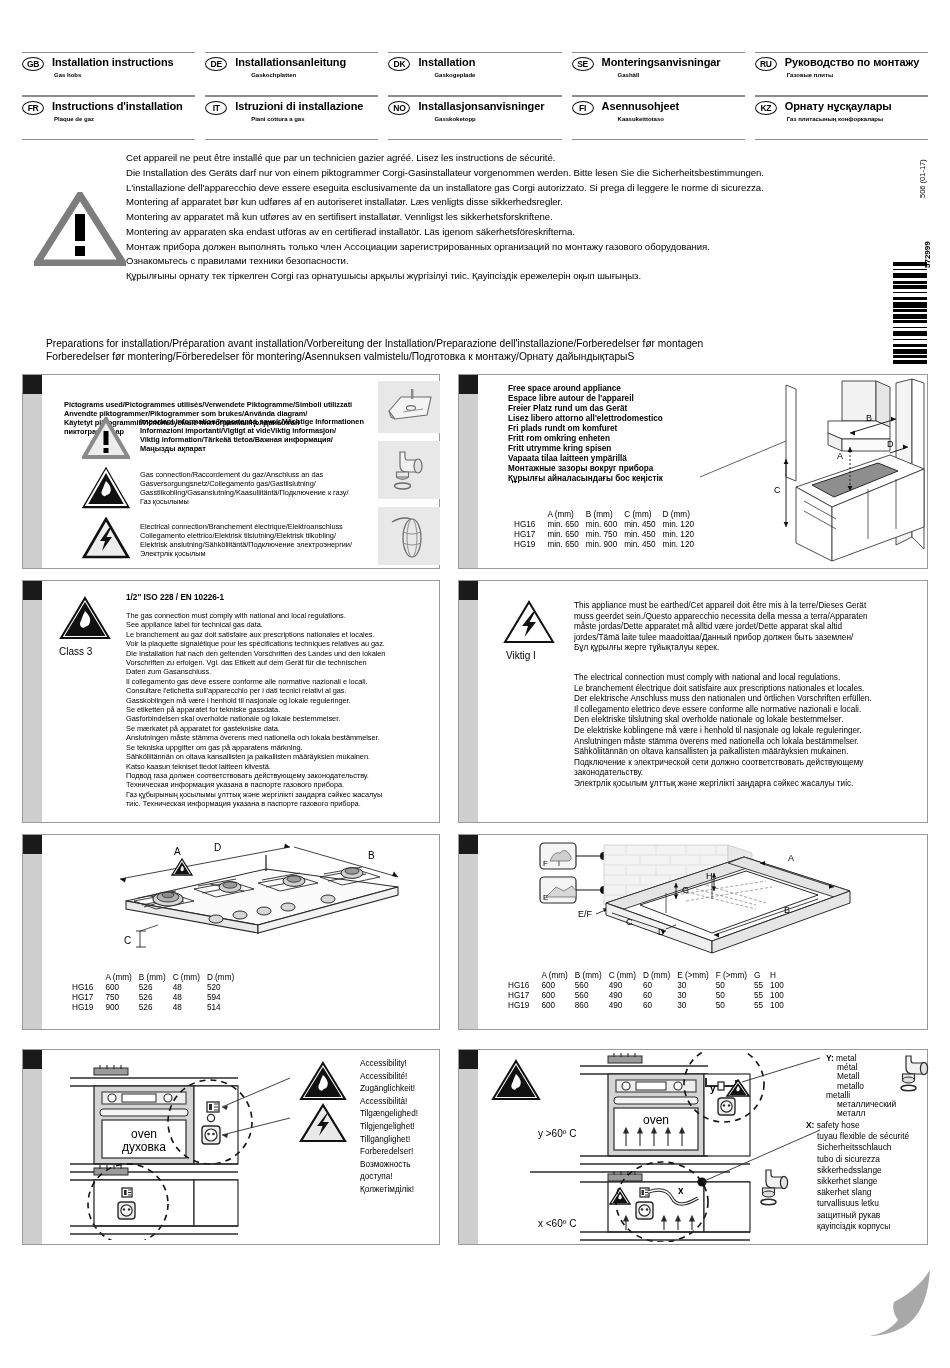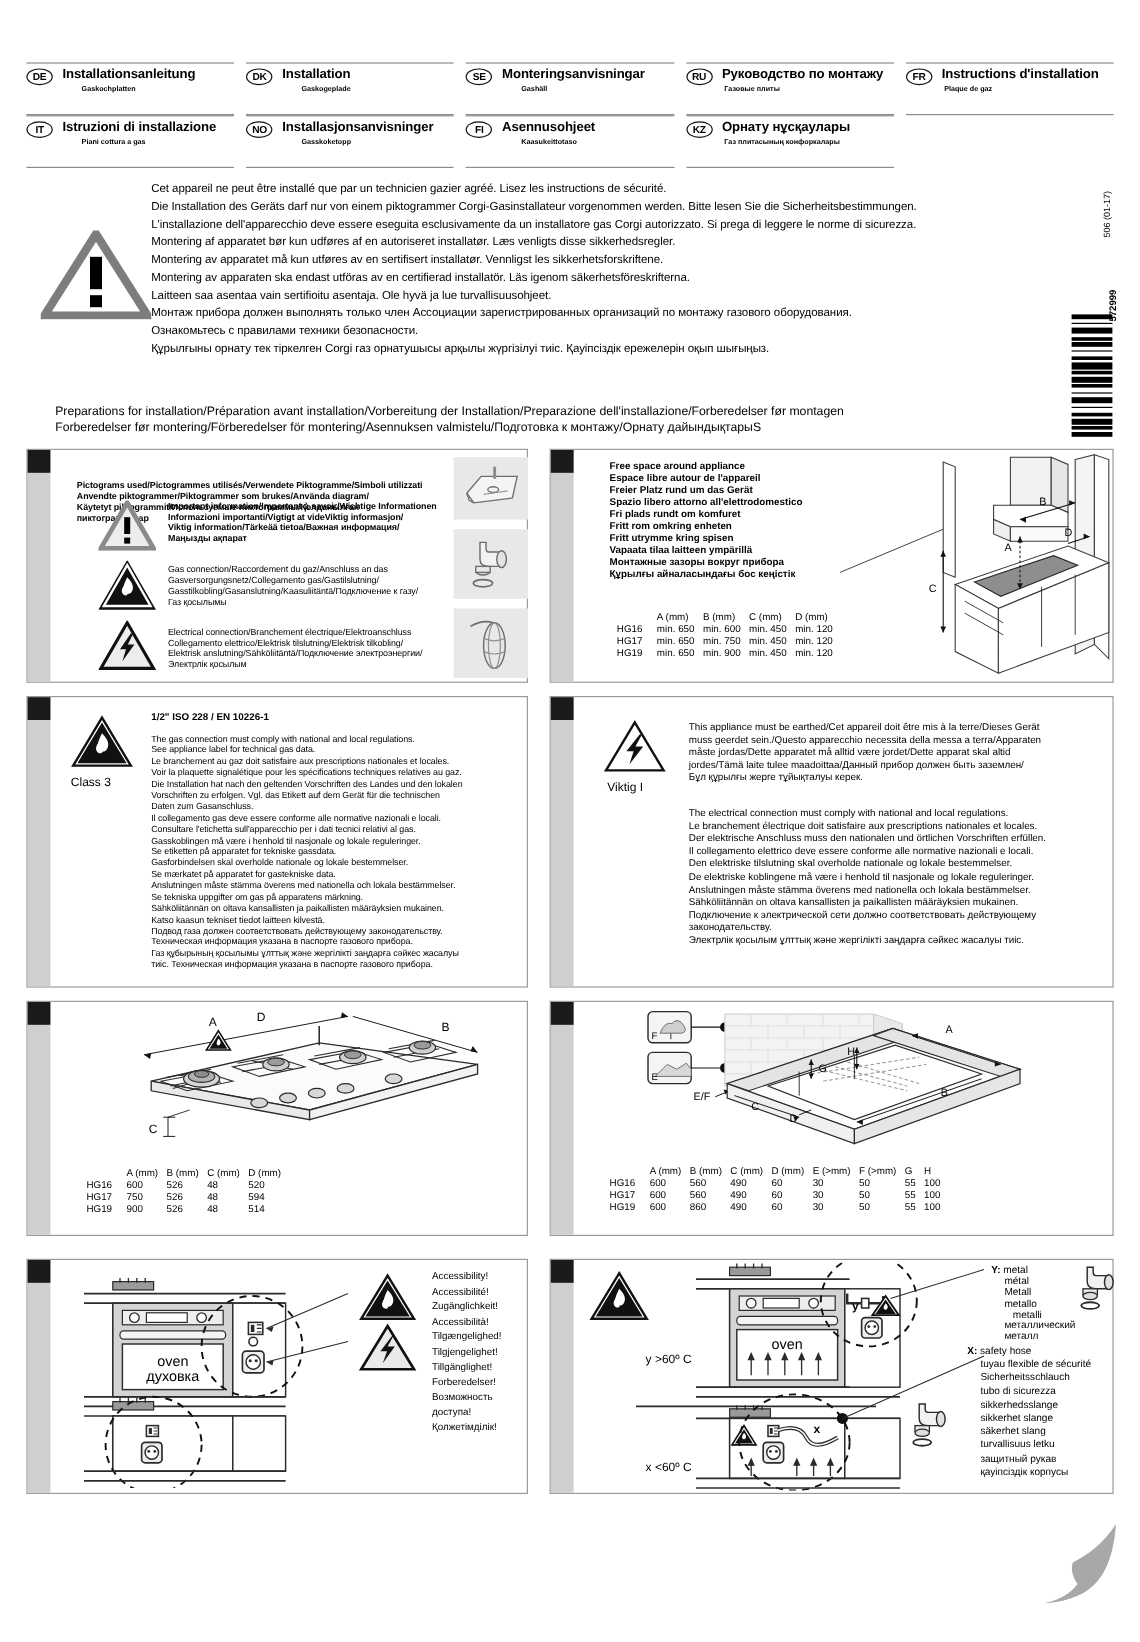--- a/index.html
+++ b/index.html
@@ -106,20 +106,25 @@
   .thumb { background:#e8e8e8; display:flex; align-items:center; justify-content:center; }
 
   
   .swoosh { position:absolute; right:12px; bottom:14px; width:70px; height:86px; }
 </style>
 </head>
 <body>
 
 <div class="lang-grid">
 
+  <div class="lang-cell">
+    <div class="flagcode">GB</div>
+    <div class="lang-title">Installation instructions</div>
+    <div class="lang-sub">Gas hobs</div>
+  </div>
   <div class="lang-cell ind">
     <div class="flagcode">DE</div>
     <div class="lang-title">Installationsanleitung</div>
     <div class="lang-sub">Gaskochplatten</div>
   </div>
   <div class="lang-cell ind">
     <div class="flagcode">DK</div>
     <div class="lang-title">Installation</div>
     <div class="lang-sub">Gaskogeplade</div>
   </div>
@@ -169,21 +174,20 @@
   </svg>
 </div>
 
 <div class="warn-para">
   <p>Cet appareil ne peut être installé que par un technicien gazier agréé. Lisez les instructions de sécurité.</p>
   <p>Die Installation des Geräts darf nur von einem piktogrammer Corgi-Gasinstallateur vorgenommen werden. Bitte lesen Sie die Sicherheitsbestimmungen.</p>
   <p>L'installazione dell'apparecchio deve essere eseguita esclusivamente da un installatore gas Corgi autorizzato. Si prega di leggere le norme di sicurezza.</p>
   <p>Montering af apparatet bør kun udføres af en autoriseret installatør. Læs venligts disse sikkerhedsregler.</p>
   <p>Montering av apparatet må kun utføres av en sertifisert installatør. Vennligst les sikkerhetsforskriftene.</p>
   <p>Montering av apparaten ska endast utföras av en certifierad installatör. Läs igenom säkerhetsföreskrifterna.</p>
-  <p>Laitteen saa asentaa vain sertifioitu asentaja. Ole hyvä ja lue turvallisuusohjeet.</p>
   <p>Монтаж прибора должен выполнять только член Ассоциации зарегистрированных организаций по монтажу газового оборудования.</p>
   <p>Ознакомьтесь с правилами техники безопасности.</p>
   <p>Құрылғыны орнату тек тіркелген Corgi газ орнатушысы арқылы жүргізілуі тиіс. Қауіпсіздік ережелерін оқып шығыңыз.</p>
 </div>
 
 <div class="code506">506 (01-17)</div>
 <div class="barcode-wrap">
   <div class="barcode" id="barcode-bars">
       <i style="height: 4.05px; background: rgb(0, 0, 0);"></i>
       <i style="height: 2.7px; background: transparent;"></i>
@@ -314,21 +318,21 @@
 </div>
 
 <div class="panel" style="left:458px; top:374px; width:470px; height:195px;">
   <div class="spine"></div>
   <div class="pbody">
 
     <div class="t9" style="position:absolute; left:30px; top:9px; width:200px; font-weight:bold;">
       <div>Free space around appliance</div>
       <div>Espace libre autour de l'appareil</div>
       <div>Freier Platz rund um das Gerät</div>
-      <div>Spazio libero attorno all'elettrodomestico</div>
+      <div>Lisez libero attorno all'elettrodomestico</div>
       <div>Fri plads rundt om komfuret</div>
       <div>Fritt rom omkring enheten</div>
       <div>Fritt utrymme kring spisen</div>
       <div>Vapaata tilaa laitteen ympärillä</div>
       <div>Монтажные зазоры вокруг прибора</div>
       <div>Құрылғы айналасындағы бос кеңістік</div>
     </div>
 
     <div style="position:absolute; left:222px; top:2px;">
       <svg width="228" height="192" viewBox="0 0 228 192">
@@ -993,21 +997,21 @@
 
     <div style="position:absolute; left:60px; top:78px; font-size:10px;">y &gt;60º C</div>
     <div style="position:absolute; left:60px; top:168px; font-size:10px;">x &lt;60º C</div>
 
     <div style="position:absolute; left:348px; top:4px; font-size:8.4px; line-height:9.2px;">
       <div><span class="b">Y:</span>
         <span>metal</span></div>
       <div style="margin-left:11px;">métal</div>
       <div style="margin-left:11px;">Metall</div>
       <div style="margin-left:11px;">metallo</div>
-      <div style="margin-left:18px;">metalli</div>
+      <div style="margin-left:0;">metalli</div>
       <div style="margin-left:11px;">металлический</div>
       <div style="margin-left:11px;">металл</div>
     </div>
 
     <div style="position:absolute; left:418px; top:2px;">
       <svg width="38" height="44" viewBox="0 0 38 44">
         <path d="M10 4 L10 16 Q10 22 17 22 L28 22 L28 11 L17 11 Q15 11 15 8 L15 4 Z" fill="#f2f2f2" stroke="#2b2b2b" stroke-width="1.2"></path>
         <ellipse cx="28" cy="16.5" rx="3.6" ry="6.2" fill="#e2e2e2" stroke="#2b2b2b" stroke-width="1.2"></ellipse>
         <rect x="6.5" y="22" width="12" height="5" fill="#e8e8e8" stroke="#2b2b2b" stroke-width="1.1"></rect>
         <ellipse cx="12.5" cy="28" rx="6" ry="3" fill="#dedede" stroke="#2b2b2b" stroke-width="1.1"></ellipse>

